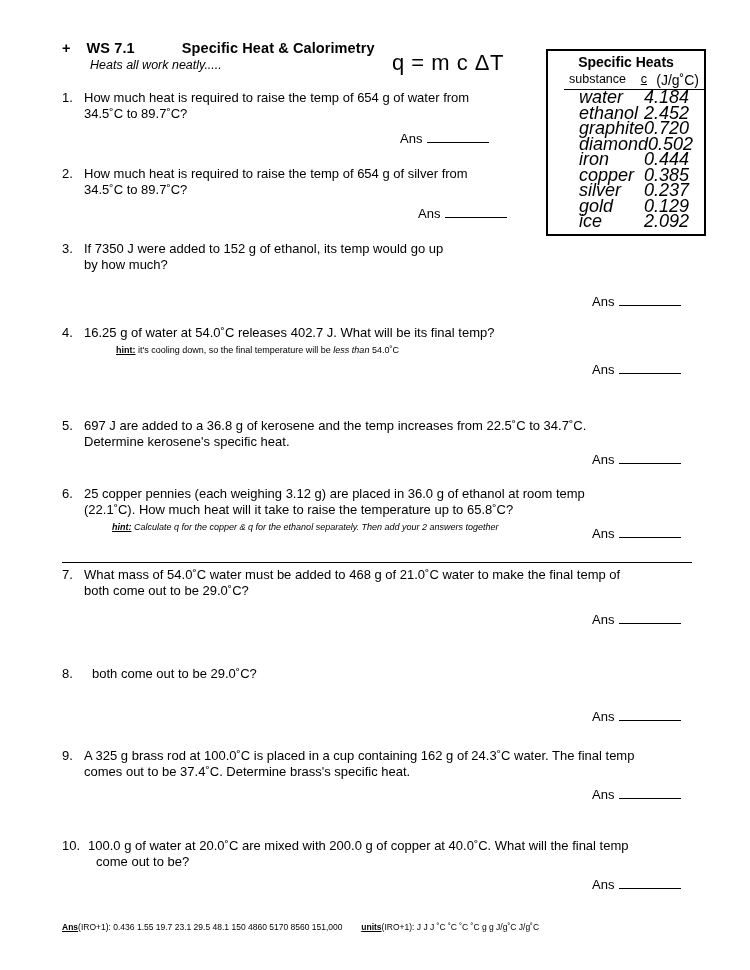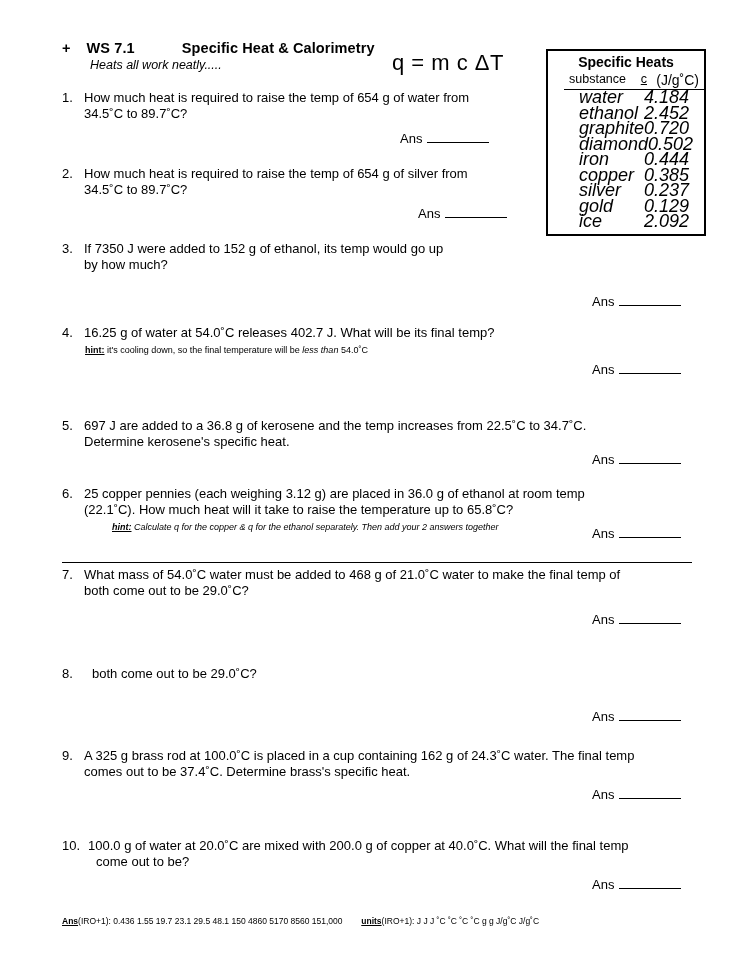--- a/index.html
+++ b/index.html
@@ -133,21 +133,21 @@
     border: none;
     border-top: 1px solid #000;
     margin: 0;
   }
 
   
   .footer {
     position: absolute;
     left: 62px;
     right: 40px;
-    bottom: 44px;
+    bottom: 38px;
     font-size: 8.5px;
     white-space: nowrap;
   }
   .footer b { text-decoration: underline; }
   .footer .sep { display: inline-block; width: 7px; }
 </style>
 </head>
 <body>
 
 <div class="page">
@@ -236,21 +236,21 @@
     <div class="ans ans-right" style="margin-left:530px; margin-top:20px;">
       <span>Ans</span><span class="blank"></span>
     </div>
   </div>
 
   <div class="q" style="margin-top:15px; width:620px;">
     <span class="num">4.</span>
     <div class="body">
       <span>16.25 g of water at 54.0˚C releases 402.7 J.  What will be its final temp?</span>
     </div>
-    <div class="hint" style="margin-left:23px;">
+    <div class="hint" style="margin-left:54px;">
       <b>hint:</b>
       <span>it's cooling down, so the final temperature will be</span>
       <i>less than</i>
       <span>54.0˚C</span>
     </div>
     <div class="ans ans-right" style="margin-left:530px; margin-top:3px;">
       <span>Ans</span><span class="blank"></span>
     </div>
   </div>
 

